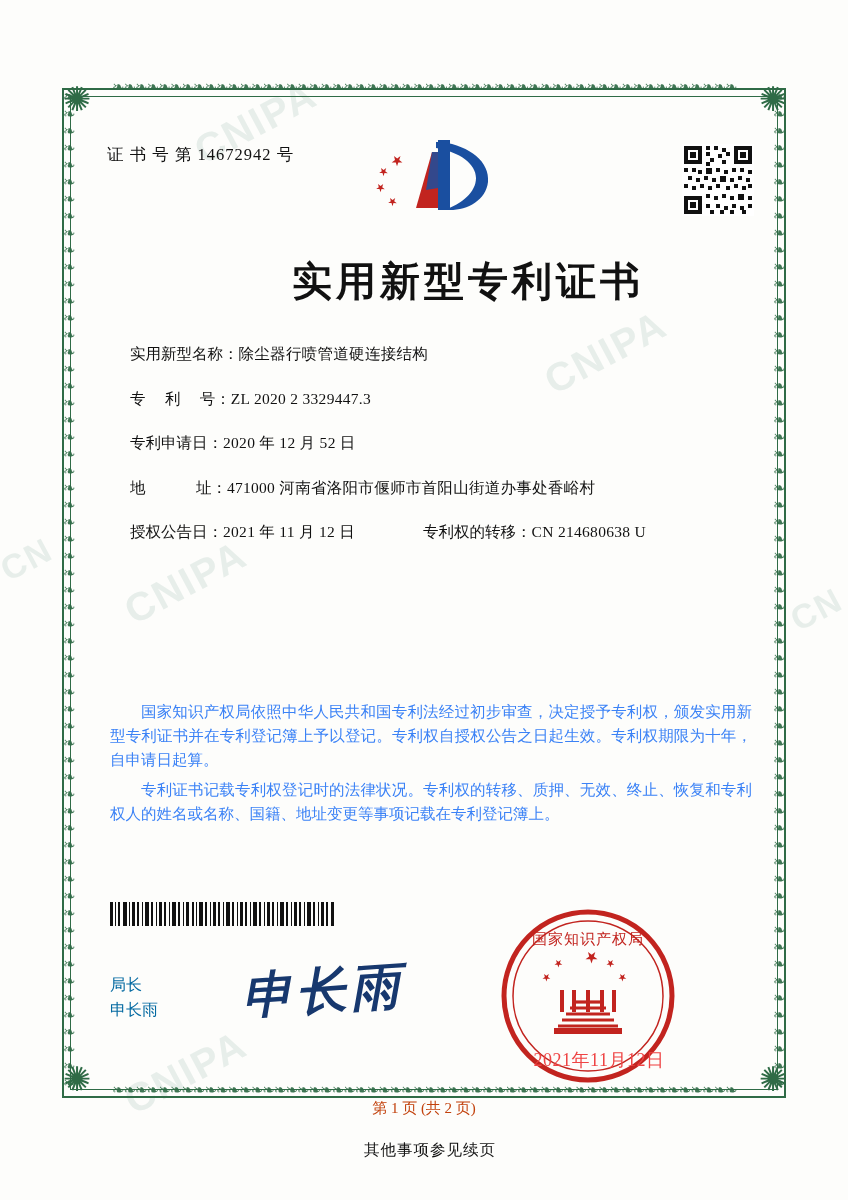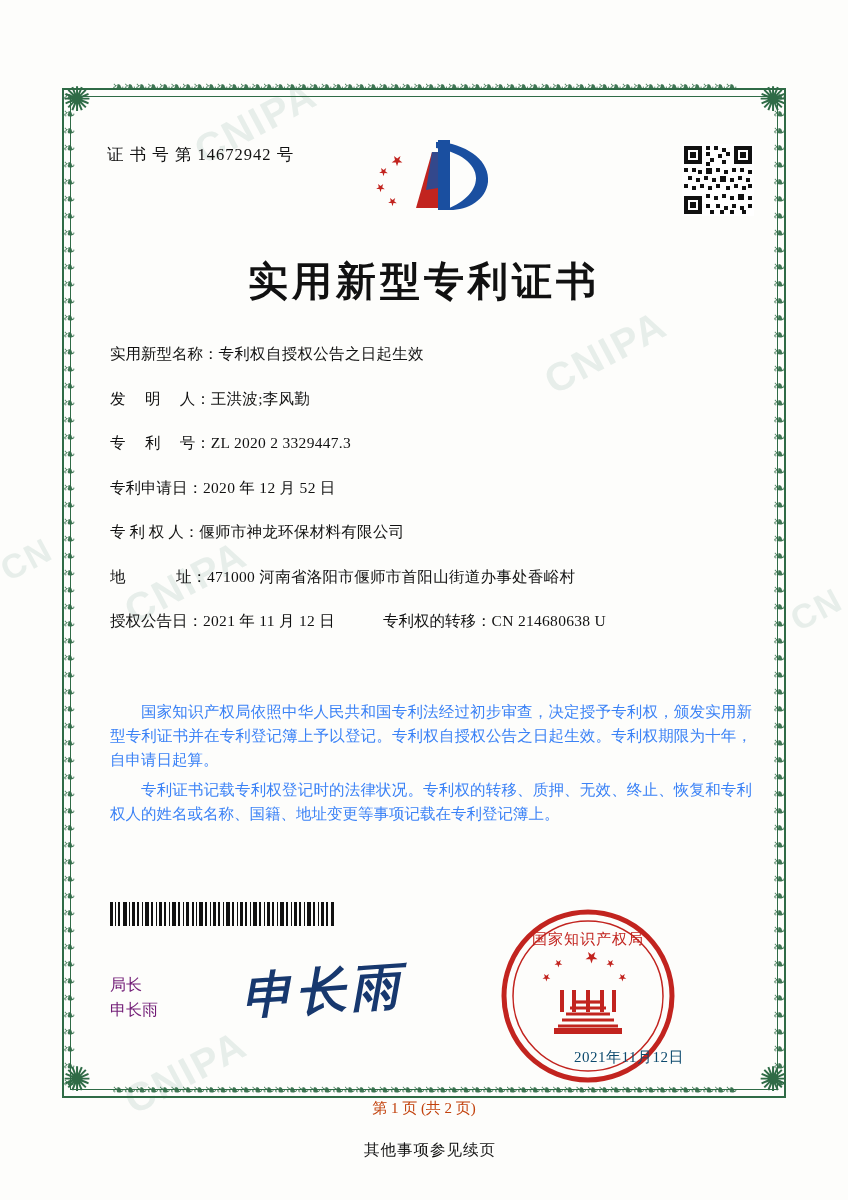--- a/index.html
+++ b/index.html
@@ -127,37 +127,39 @@
     position: absolute;
     left: 0;
     top: 158px;
     width: 708px;
     text-align: center;
     font-size: 40px;
     font-weight: bold;
     color: #111;
     letter-spacing: 4px;
     font-family: "Liberation Serif", serif;
+    padding-left: 44px;
   }
   .fields {
     position: absolute;
     left: 40px;
     top: 248px;
     width: 640px;
   }
   .field {
     font-size: 15.5px;
     color: #111;
     margin-bottom: 24.5px;
     line-height: 20px;
     white-space: nowrap;
   }
   .flabel {
     display: inline-block;
     letter-spacing: 0;
+    margin-left: 20px;
   }
   .fval { letter-spacing: .3px; }
   .row-two {
     font-size: 15.5px;
     color: #111;
     margin-bottom: 24.5px;
     line-height: 20px;
     white-space: nowrap;
   }
   .row-two .gap { display: inline-block; width: 48px; }
@@ -180,21 +182,21 @@
     left: 40px;
     top: 806px;
     width: 225px;
     height: 24px;
   }
   .signature-block {
     position: absolute;
     left: 40px;
     top: 876px;
     font-size: 16px;
-    color: #701a75;
+    color: #0369a1;
     line-height: 25px;
   }
   .handwriting {
     position: absolute;
     left: 172px;
     top: 862px;
     font-size: 50px;
     color: #17386e;
     font-family: "Liberation Serif", serif;
     font-style: italic;
@@ -208,23 +210,23 @@
     left: 430px;
     top: 812px;
     width: 176px;
     height: 176px;
   }
   .seal-date {
     position: absolute;
     left: 444px;
     top: 952px;
     width: 170px;
-    text-align: right;
-    font-size: 15px;
-    color: #0c4a6e;
+    text-align: center;
+    font-size: 18px;
+    color: #ef4444;
     letter-spacing: .5px;
   }
   .page-no {
     position: absolute;
     left: 0;
     top: 1003px;
     width: 708px;
     text-align: center;
     font-size: 15px;
     color: #c2410c;
@@ -350,33 +352,27 @@
           <path d="M12 46 l2.6 1.9 l2.6 -1.8 l-1 3.1 l2.6 2 l-3.3 -0.1 l-1 3.1 l-1 -3.1 l-3.3 0 l2.6 -1.9 z"></path>
           <path d="M24 60 l2.6 1.9 l2.6 -1.8 l-1 3.1 l2.6 2 l-3.3 -0.1 l-1 3.1 l-1 -3.1 l-3.3 0 l2.6 -1.9 z"></path>
         </g>
       </svg>
     </div>
 
     <div class="title">实用新型专利证书</div>
 
     <div class="fields">
       <div class="field">
-        <span class="flabel">实用新型名称：</span><span class="fval">专利权自授权公告之日起生效</span>
-      </div>
-      <div class="field">
-        <span class="flabel">发　 明　 人：</span><span class="fval">王洪波;李风勤</span>
+        <span class="flabel">实用新型名称：</span><span class="fval">除尘器行喷管道硬连接结构</span>
       </div>
       <div class="field">
         <span class="flabel">专　 利　 号：</span><span class="fval">ZL 2020 2 3329447.3</span>
       </div>
       <div class="field">
         <span class="flabel">专利申请日：</span><span class="fval">2020 年 12 月 52 日</span>
-      </div>
-      <div class="field">
-        <span class="flabel">专 利 权 人：</span><span class="fval">偃师市神龙环保材料有限公司</span>
       </div>
       <div class="field">
         <span class="flabel">地　　　 址：</span><span class="fval">471000 河南省洛阳市偃师市首阳山街道办事处香峪村</span>
       </div>
       <div class="row-two">
         <span class="flabel">授权公告日：</span><span class="fval">2021 年 11 月 12 日</span><span class="gap"></span><span class="flabel">专利权的转移：</span><span class="fval">CN 214680638 U</span>
       </div>
     </div>
 
     <div class="para para1">国家知识产权局依照中华人民共和国专利法经过初步审查，决定授予专利权，颁发实用新型专利证书并在专利登记簿上予以登记。专利权自授权公告之日起生效。专利权期限为十年，自申请日起算。</div>

